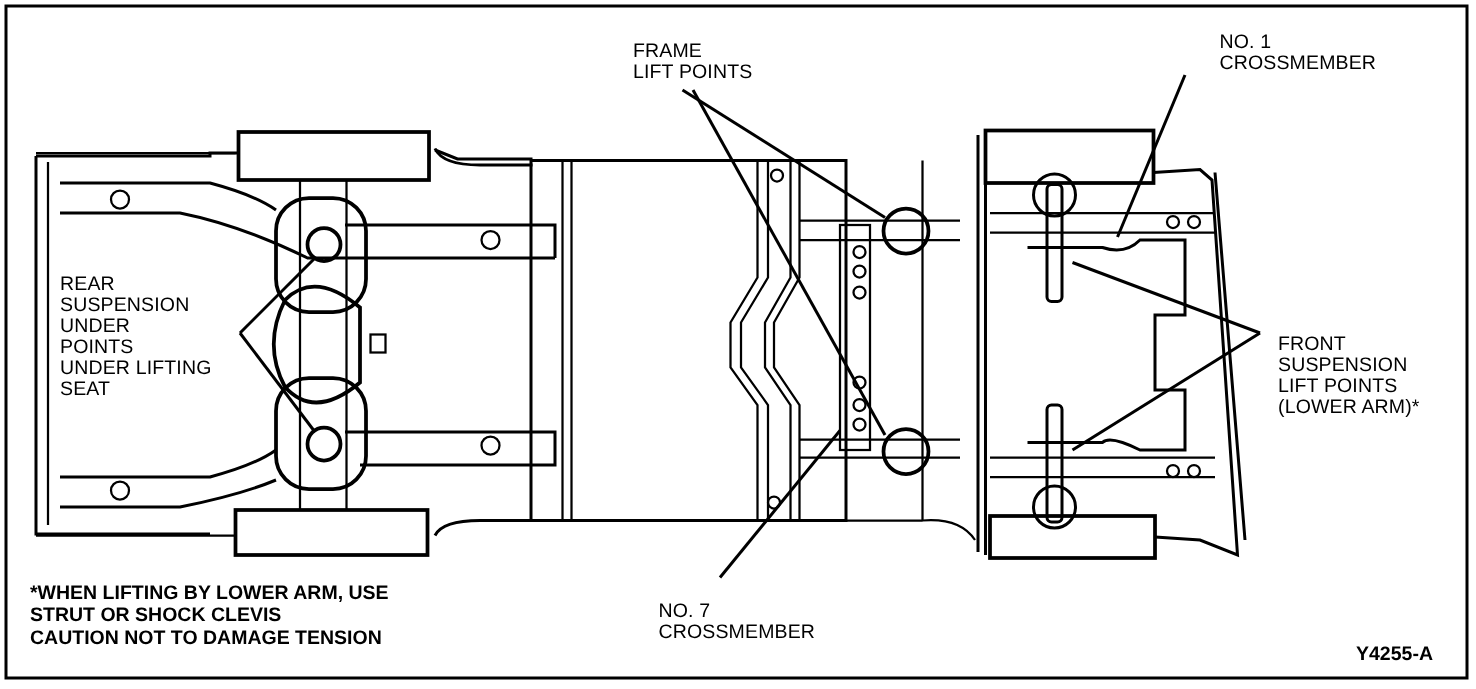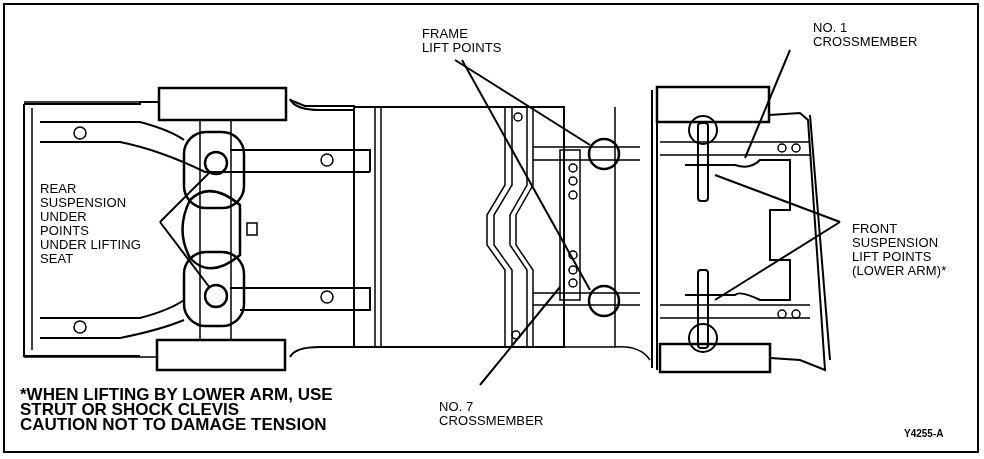--- a/index.html
+++ b/index.html
@@ -1,21 +1,21 @@
 <!DOCTYPE html>
 <html><head>
 <meta charset="utf-8">
 <style>
   html,body{margin:0;padding:0;background:#fff;}
   body{width:984px;height:459px;position:relative;overflow:hidden;font-family:"Liberation Sans",sans-serif;}
   .frame{position:absolute;left:3px;top:3px;width:976px;height:450px;border:2px solid #000;box-sizing:border-box;}
   svg{position:absolute;left:0;top:0;}
   .lbl{position:absolute;font-size:13px;line-height:14px;color:#000;letter-spacing:0.1px;white-space:pre;}
-  .note{position:absolute;font-size:17px;line-height:15px;font-weight:bold;color:#000;white-space:pre;}
-  .fig{position:absolute;font-size:10px;font-weight:bold;color:#000;}
+  .note{position:absolute;font-size:13px;line-height:15px;font-weight:bold;color:#000;white-space:pre;}
+  .fig{position:absolute;font-size:13px;font-weight:bold;color:#000;}
 </style>
 </head>
 <body>
 
 <div class="frame"></div>
 
 <svg width="984" height="459" viewBox="0 0 984 459" fill="none" stroke="#000" stroke-width="2">
 
   <path d="M24,104 L140,104 L140,102 L158,102 M24,104 L24,356 L140,356 M290,100 L305,106 L355,106 M24,356 L24,104"></path>
   <path d="M24,102 L157,102 M24,357 L157,357 M32,108 L32,350" stroke-width="1.5"></path>

